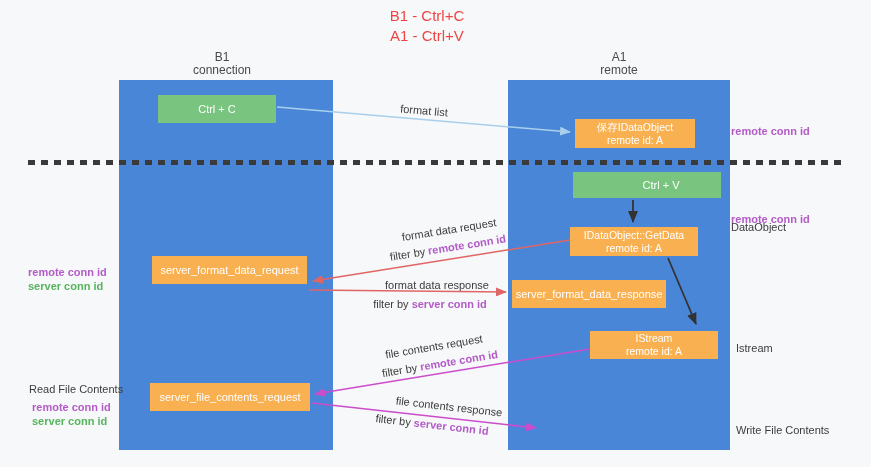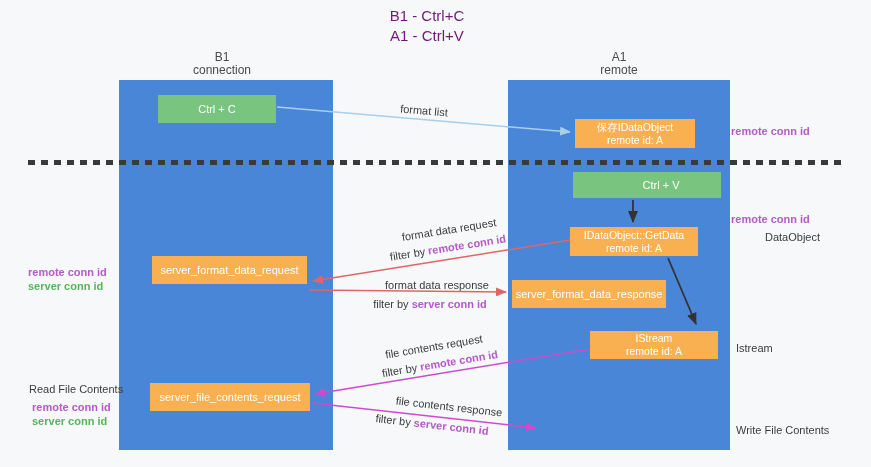--- a/index.html
+++ b/index.html
@@ -12,21 +12,21 @@
     width:871px;height:467px;
     background:#f7f8f9;
     overflow:hidden;
   }
   .abs{position:absolute;}
   .title{
     left:427px;top:6px;
     transform:translateX(-50%);
     text-align:center;
     font-size:15px;line-height:20px;
-    color:#701a75;
+    color:#ef4444;
     white-space:nowrap;
   }
   .lane-header{
     transform:translateX(-50%);
     text-align:center;
     font-size:12px;line-height:13px;
     color:#4a4a4a;
     white-space:nowrap;
   }
   .lane{
@@ -168,21 +168,21 @@
     <span>filter by</span><span class="gap"></span><span class="purple">remote conn id</span>
   </div>
 
   <div class="abs lbl rot-dn" style="left:449px;top:407px;">file contents response</div>
   <div class="abs lbl rot-dn" style="left:432px;top:425px;">
     <span>filter by</span><span class="gap"></span><span class="purple">server conn id</span>
   </div>
 
   <div class="abs conn-ids purple" style="left:731px;top:124px;">remote conn id</div>
   <div class="abs conn-ids purple" style="left:731px;top:212px;">remote conn id</div>
-  <div class="abs sidelbl" style="left:731px;top:231px;margin-left:34px;">DataObject</div>
+  <div class="abs sidelbl" style="left:731px;top:221px;">DataObject</div>
   <div class="abs sidelbl" style="left:736px;top:342px;">Istream</div>
   <div class="abs sidelbl" style="left:736px;top:424px;">Write File Contents</div>
 
   <div class="abs conn-ids" style="left:28px;top:265px;">
     <div class="purple">remote conn id</div>
     <div class="greentxt">server conn id</div>
   </div>
   <div class="abs sidelbl" style="left:29px;top:383px;">Read File Contents</div>
   <div class="abs conn-ids" style="left:32px;top:400px;">
     <div class="purple">remote conn id</div>

